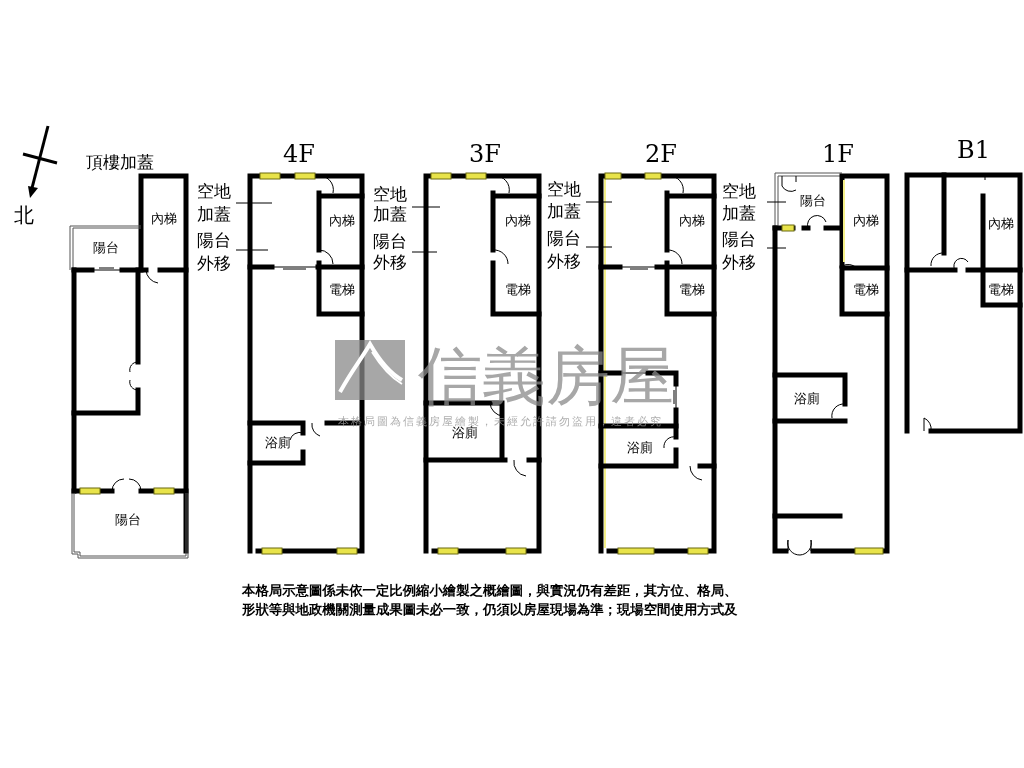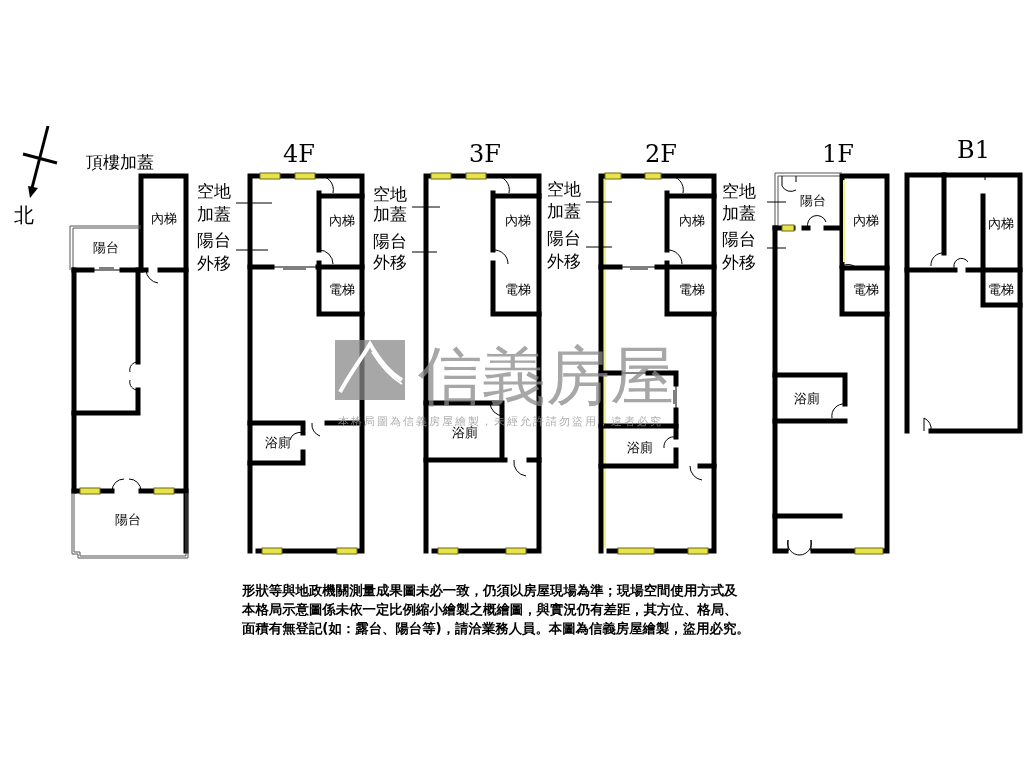--- a/index.html
+++ b/index.html
@@ -203,16 +203,15 @@
       <rect x="335" y="340" width="70" height="60" fill="#8a8a8a" opacity=".75"></rect>
       <path d="M340,392 C352,370 362,358 370,344 C378,358 388,372 402,380" stroke="#fff" stroke-width="4" fill="none"></path>
       <path d="M372,352 C382,368 392,378 402,384" stroke="#fff" stroke-width="2" fill="none"></path>
     </g>
     <text class="wm-text" x="418" y="398" font-size="64">信義房屋</text>
     <text class="wm-small" x="338" y="425">本格局圖為信義房屋繪製，未經允許請勿盜用，違者必究</text>
   </g>
 </svg>
 
 <div class="caption">
+  <div>本格局示意圖係未依一定比例縮小繪製之概繪圖，與實況仍有差距，其方位、格局、</div>
   <div>形狀等與地政機關測量成果圖未必一致，仍須以房屋現場為準；現場空間使用方式及</div>
-  <div>本格局示意圖係未依一定比例縮小繪製之概繪圖，與實況仍有差距，其方位、格局、</div>
-  <div>面積有無登記(如：露台、陽台等)，請洽業務人員。本圖為信義房屋繪製，盜用必究。</div>
 </div>
 
 </body></html>

